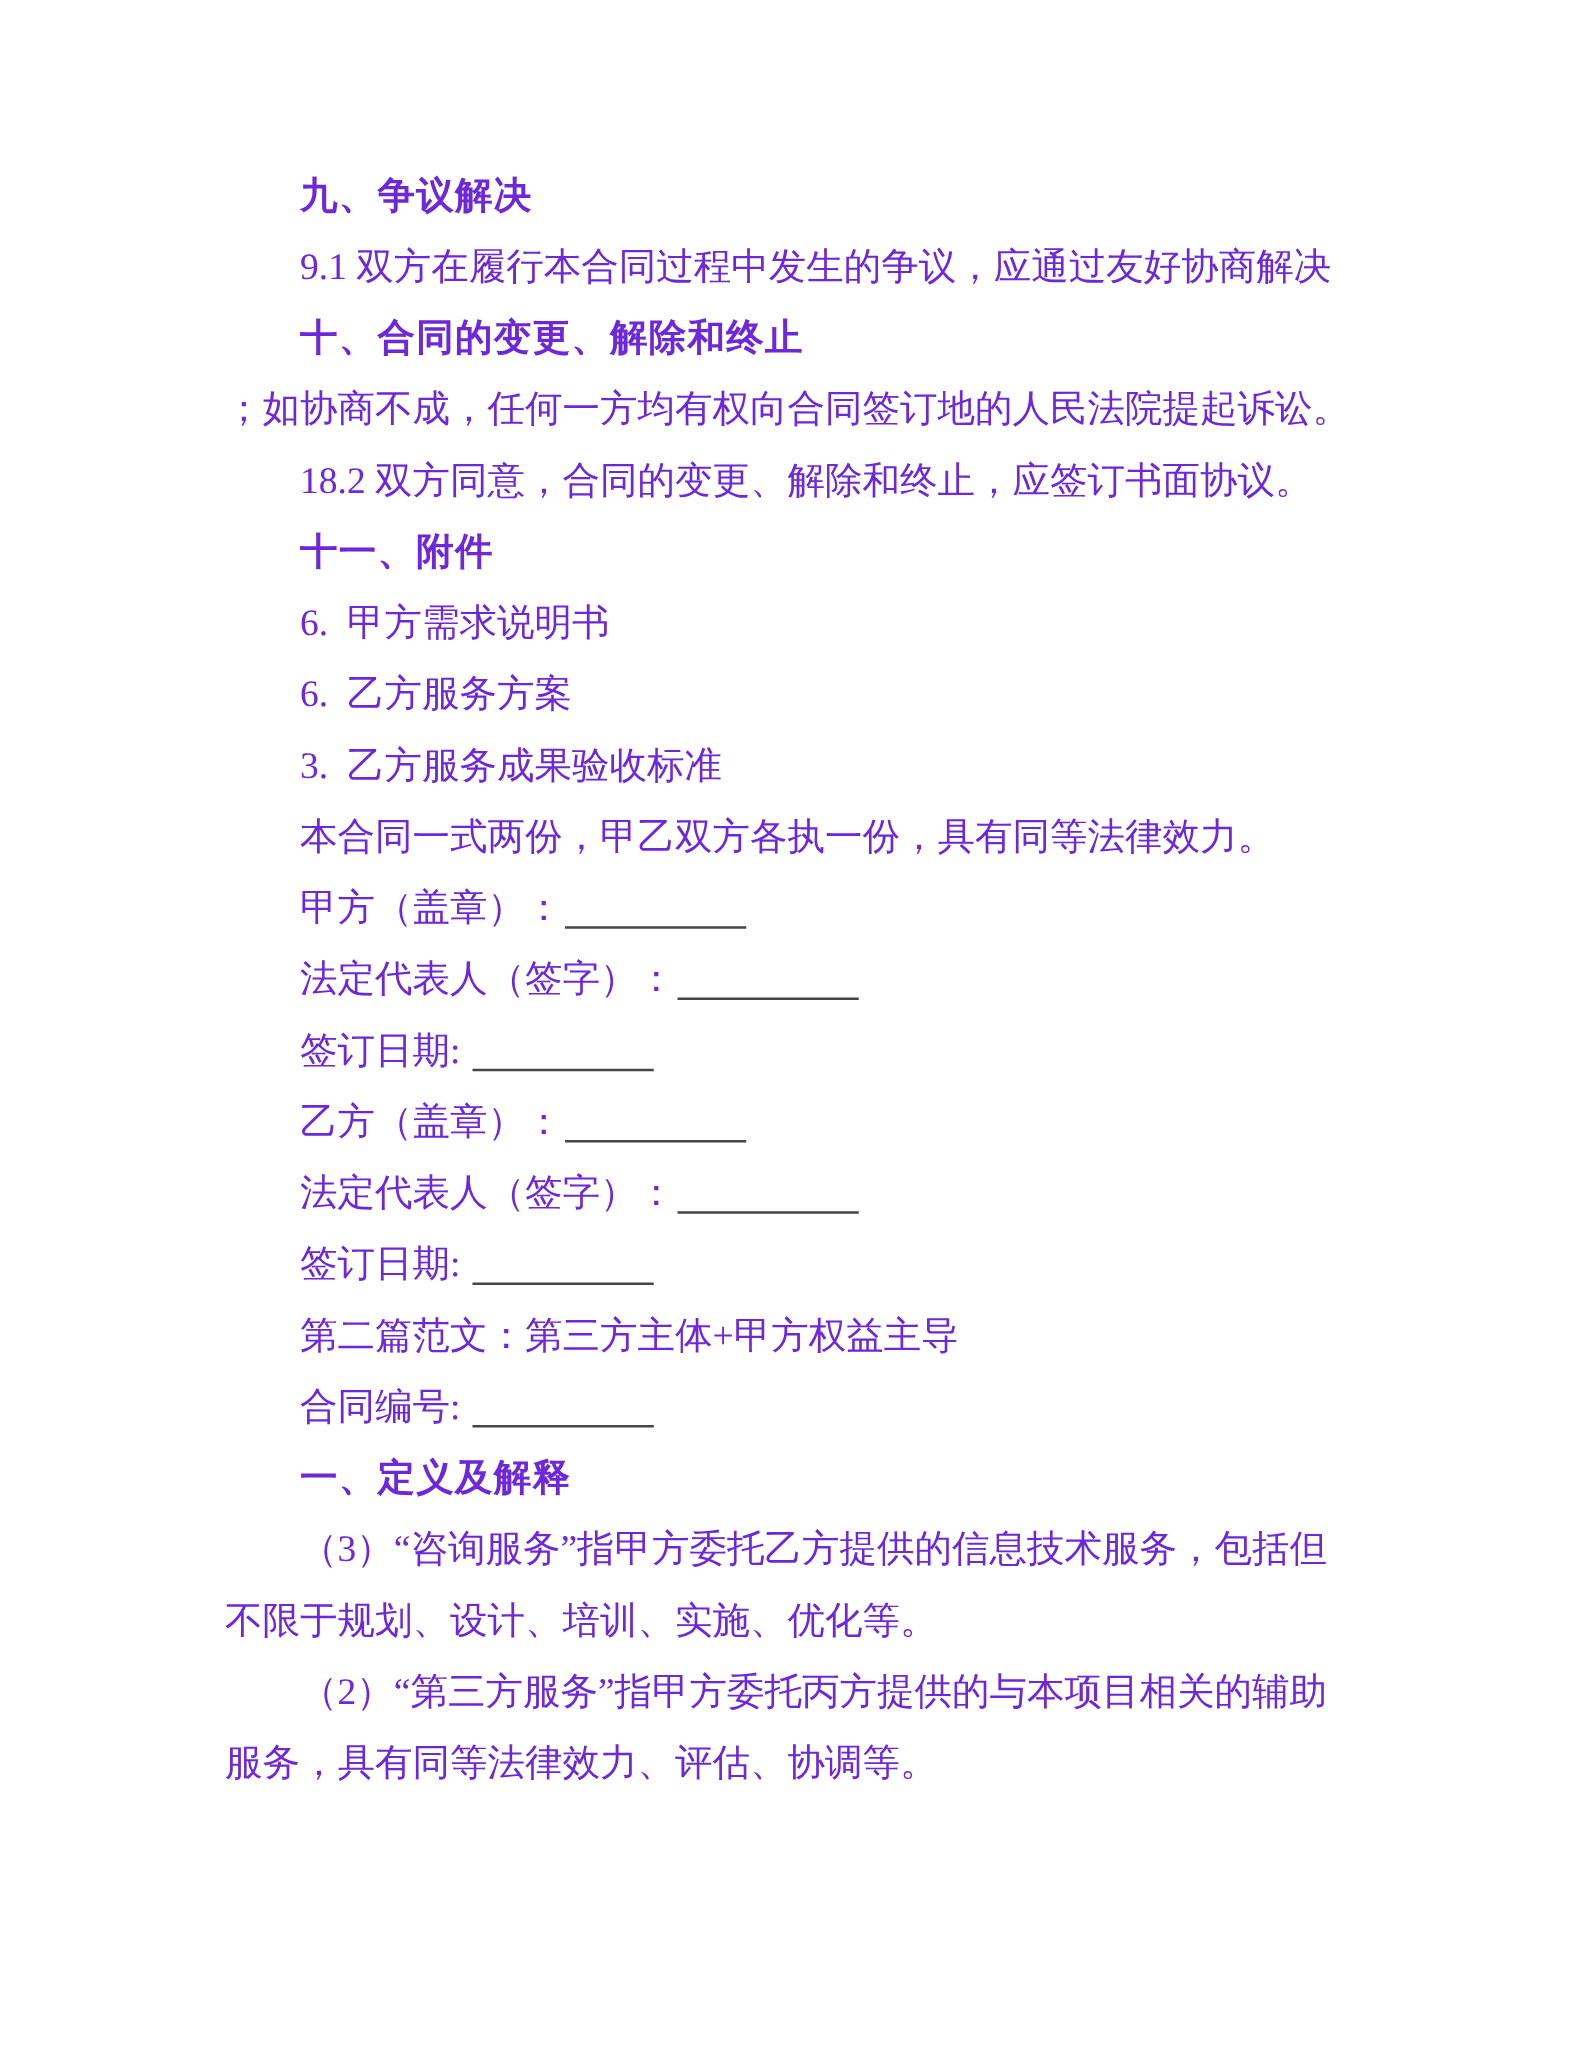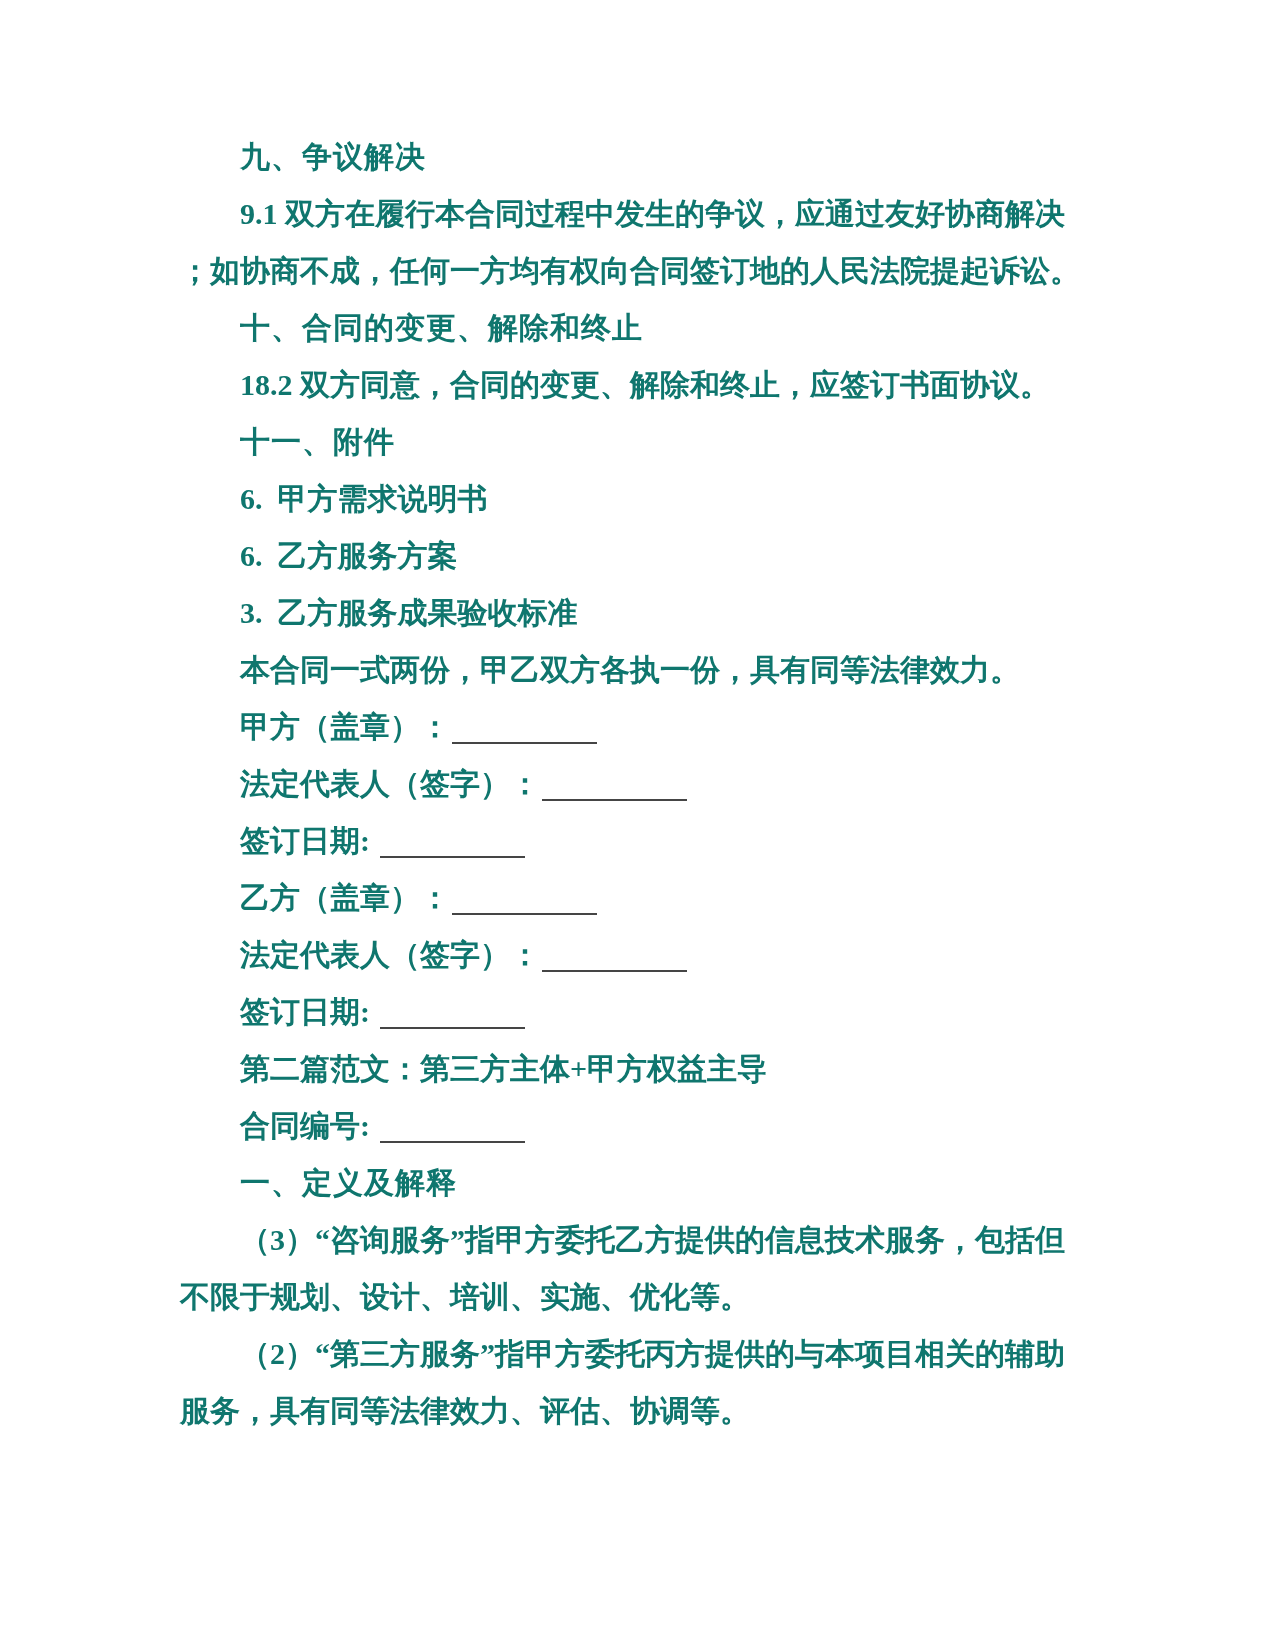--- a/index.html
+++ b/index.html
@@ -2,37 +2,37 @@
 <html lang="zh"><head>
 <meta charset="utf-8">
 <style>
   html, body { margin: 0; padding: 0; background: #e8e8e8; }
   .page {
     position: relative;
     width: 1275px;
     height: 1650px;
     margin: 0 auto;
     background: #ffffff;
-    color: #0f766e;
+    color: #6d28d9;
     font-family: "Liberation Serif", "DejaVu Serif", serif;
     font-size: 30px;
     overflow: hidden;
   }
   .doc {
     position: absolute;
     left: 180px;
     top: 128px;
     width: 915px;
   }
   .line {
     margin: 0;
     height: 57px;
     line-height: 57px;
     white-space: pre;
-    font-weight: 700;
+    font-weight: 400;
   }
   .indent { padding-left: 60px; }
   .heading {
     font-family: "Liberation Sans", "DejaVu Sans", sans-serif;
     font-weight: 700;
     letter-spacing: 1px;
   }
   .blank {
     display: inline-block;
     width: 145px;
@@ -45,23 +45,23 @@
 </head>
 <body>
 
 <div class="page">
   <div class="doc">
 
     <p class="line heading indent">九、争议解决</p>
 
     <p class="line indent">9.1 双方在履行本合同过程中发生的争议，应通过友好协商解决</p>
 
+    <p class="line heading indent">十、合同的变更、解除和终止</p>
+
     <p class="line">；如协商不成，任何一方均有权向合同签订地的人民法院提起诉讼。</p>
-
-    <p class="line heading indent">十、合同的变更、解除和终止</p>
 
     <p class="line indent">18.2 双方同意，合同的变更、解除和终止，应签订书面协议。</p>
 
     <p class="line heading indent">十一、附件</p>
 
     <p class="line indent">6.  甲方需求说明书</p>
 
     <p class="line indent">6.  乙方服务方案</p>
 
     <p class="line indent">3.  乙方服务成果验收标准</p>

